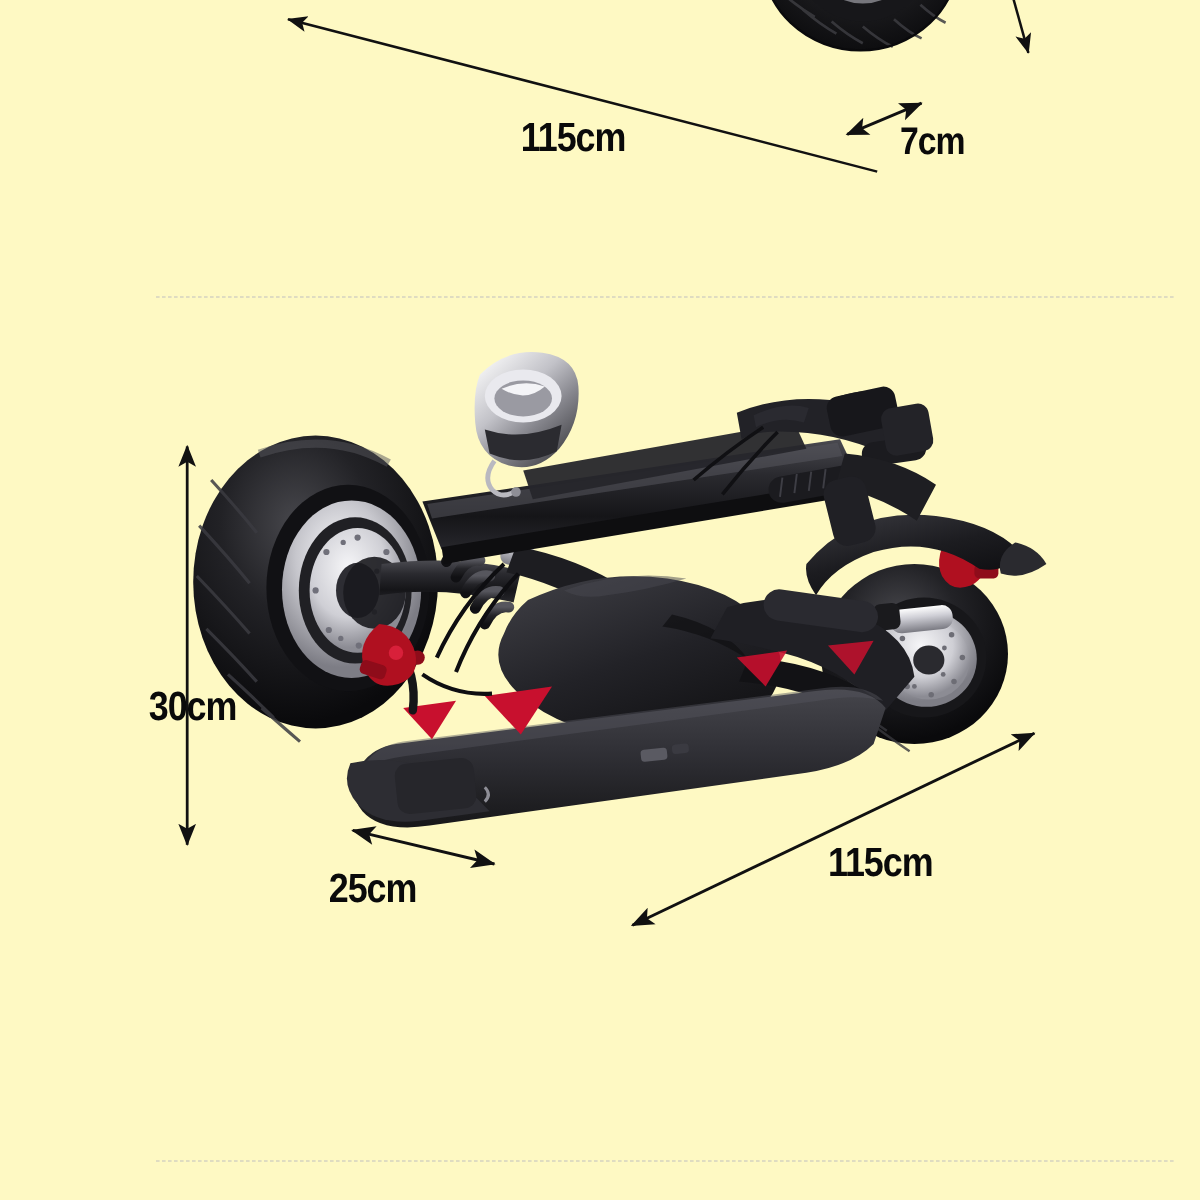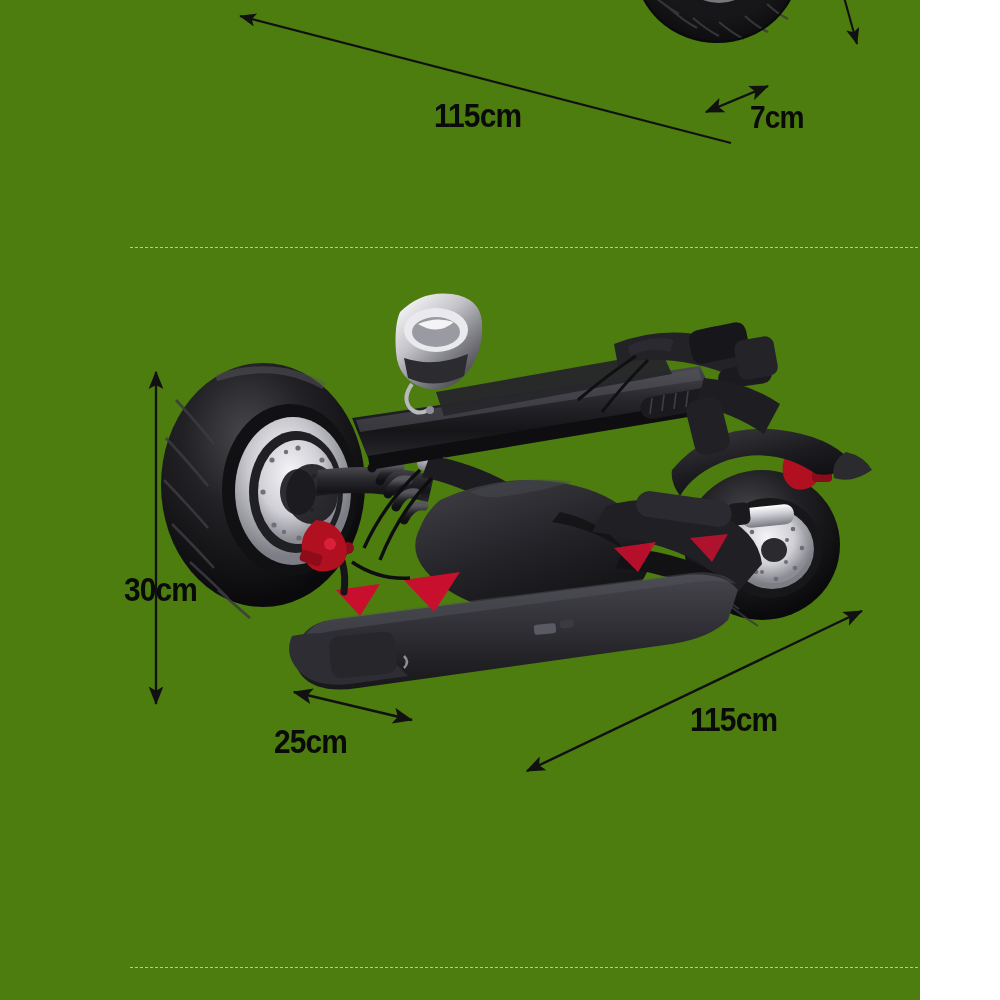--- a/index.html
+++ b/index.html
@@ -2,23 +2,23 @@
 <html><head>
 <meta charset="utf-8">
 <style>
   html, body {
     margin: 0;
     padding: 0;
     background: #ffffff;
   }
   #page {
     position: relative;
-    width: 920px;
+    width: 1000px;
     height: 1000px;
-    background: #4d7c0f;
+    background: #fef9c3;
     overflow: hidden;
     font-family: "Liberation Sans", sans-serif;
   }
 
   
   .dim-label {
     position: absolute;
     font-family: "Liberation Sans", sans-serif;
     font-weight: bold;
     color: #0a0a0a;

